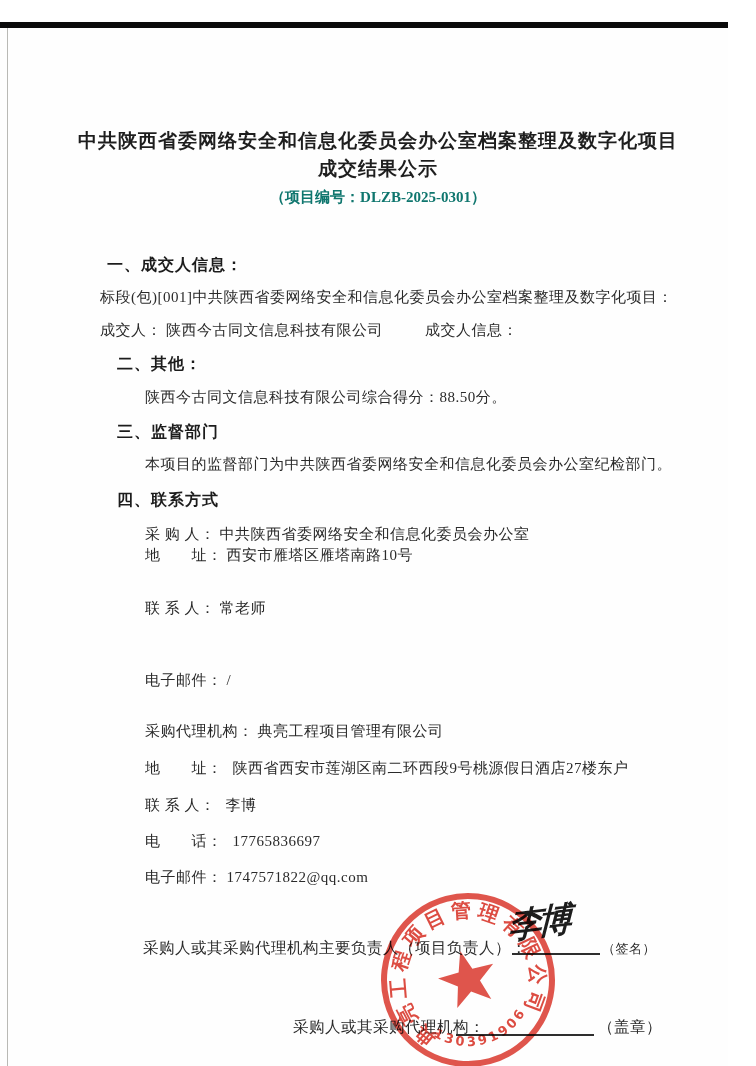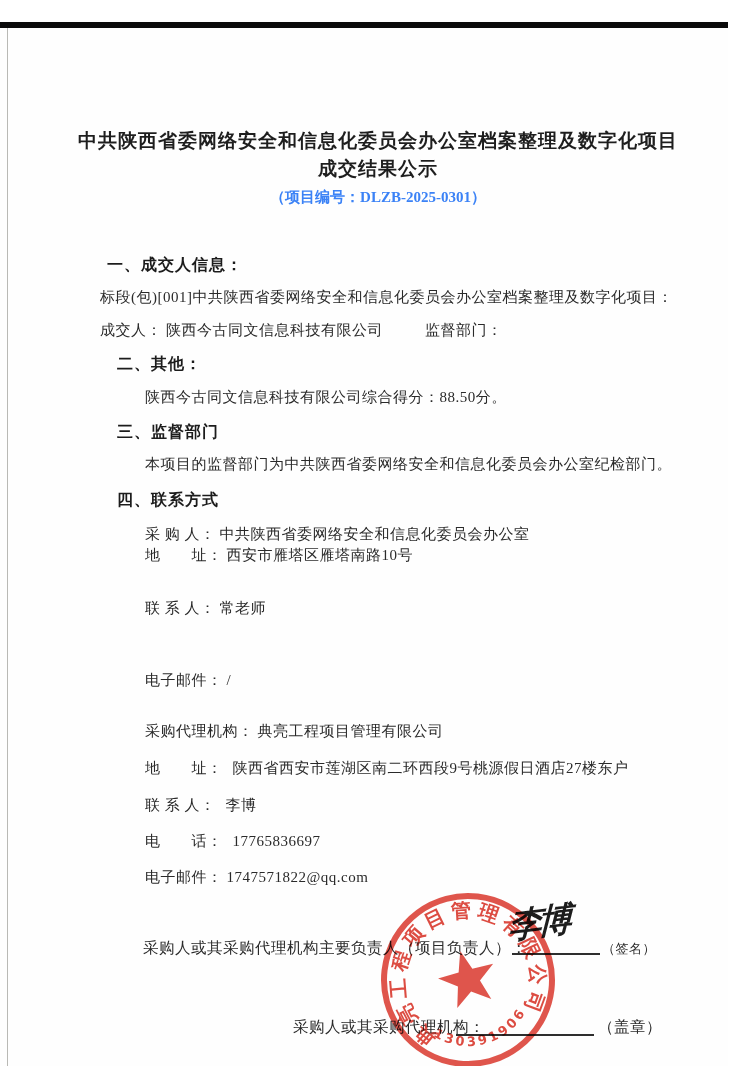--- a/index.html
+++ b/index.html
@@ -10,21 +10,21 @@
     overflow:hidden;
     font-family:"Liberation Serif","DejaVu Serif",serif;
     color:#262626;
     margin-top:22px;
   }
   .scan-top-bar{position:absolute;left:0;top:0;width:756px;height:6px;background:#0a0a0a;}
   .scan-left-line{position:absolute;left:7px;top:6px;width:1px;height:1040px;background:#b9b9b5;}
   .scan-bottom-line{position:absolute;left:14px;top:1055px;width:736px;height:1px;background:#e3e3df;}
   .t{position:absolute;white-space:nowrap;}
   .title{width:756px;text-align:center;font-size:19px;font-weight:bold;letter-spacing:1px;color:#1e1e1e;}
-  .projno{width:756px;text-align:center;font-size:15px;font-weight:bold;color:#3b82f6;}
+  .projno{width:756px;text-align:center;font-size:15px;font-weight:bold;color:#0f766e;}
   .heading{font-size:16px;font-weight:bold;color:#1c1c1c;letter-spacing:1px;}
   .body-line{font-size:15px;color:#2a2a2a;letter-spacing:0.5px;}
   .label{letter-spacing:0.5px;}
   .value{margin-left:4px;}
   .unit-price{margin-left:42px;}
   .sig-underline{position:absolute;left:512px;top:931px;width:88px;height:2px;background:#2e2e2e;}
   .stamp-underline{position:absolute;left:456px;top:1012px;width:138px;height:1.5px;background:#2e2e2e;}
   .signature{
     position:absolute;left:508px;top:878px;
     font-size:34px;font-weight:bold;font-style:italic;
@@ -44,21 +44,21 @@
   <div class="scan-left-line"></div>
   <div class="scan-bottom-line"></div>
 
   <div class="t title" style="top:106px;">中共陕西省委网络安全和信息化委员会办公室档案整理及数字化项目</div>
   <div class="t title" style="top:134px;">成交结果公示</div>
   <div class="t projno" style="top:166px;">（项目编号：DLZB-2025-0301）</div>
 
   <div class="t heading" style="left:107px;top:233px;">一、成交人信息：</div>
   <div class="t body-line" style="left:100px;top:266px;">标段(包)[001]中共陕西省委网络安全和信息化委员会办公室档案整理及数字化项目：</div>
   <div class="t body-line" style="left:100px;top:299px;">
-    <span class="label">成交人：</span><span class="value">陕西今古同文信息科技有限公司</span><span class="unit-price">监督部门：</span>
+    <span class="label">成交人：</span><span class="value">陕西今古同文信息科技有限公司</span><span class="unit-price">成交人信息：</span>
   </div>
 
   <div class="t heading" style="left:117px;top:332px;">二、其他：</div>
   <div class="t body-line" style="left:145px;top:366px;">陕西今古同文信息科技有限公司综合得分：88.50分。</div>
 
   <div class="t heading" style="left:117px;top:400px;">三、监督部门</div>
   <div class="t body-line" style="left:145px;top:433px;">本项目的监督部门为中共陕西省委网络安全和信息化委员会办公室纪检部门。</div>
 
   <div class="t heading" style="left:117px;top:468px;">四、联系方式</div>
 

